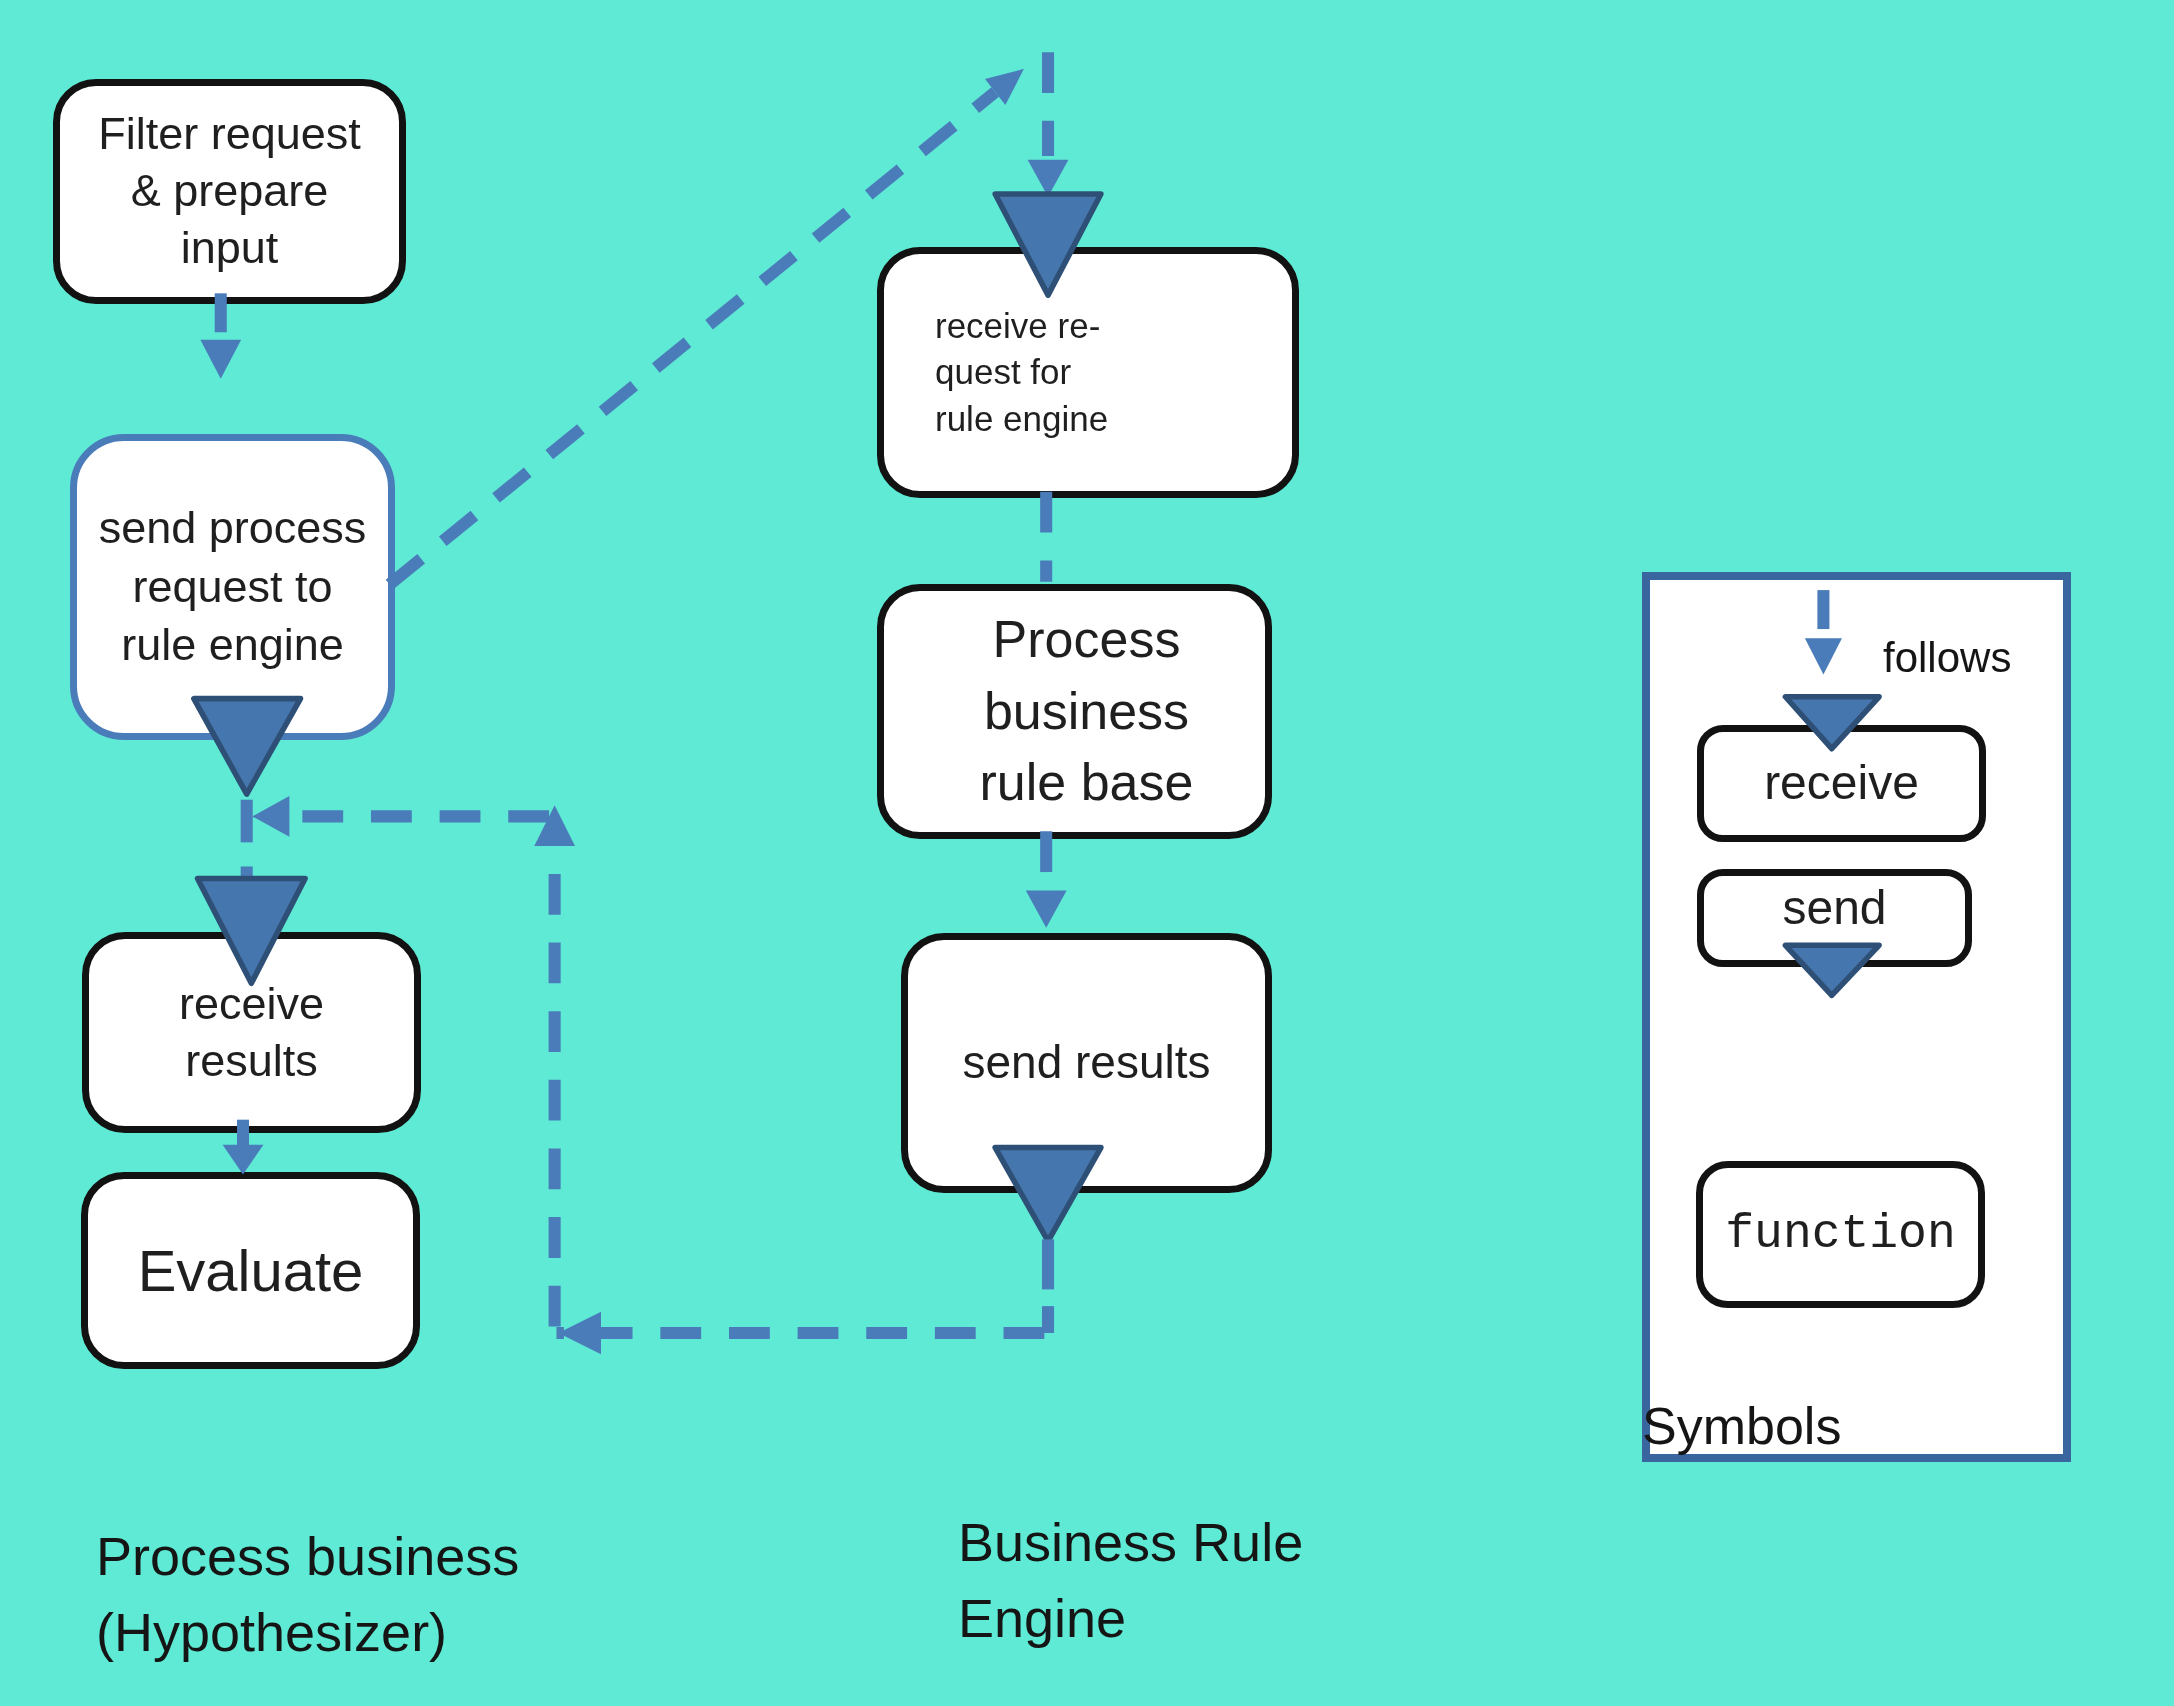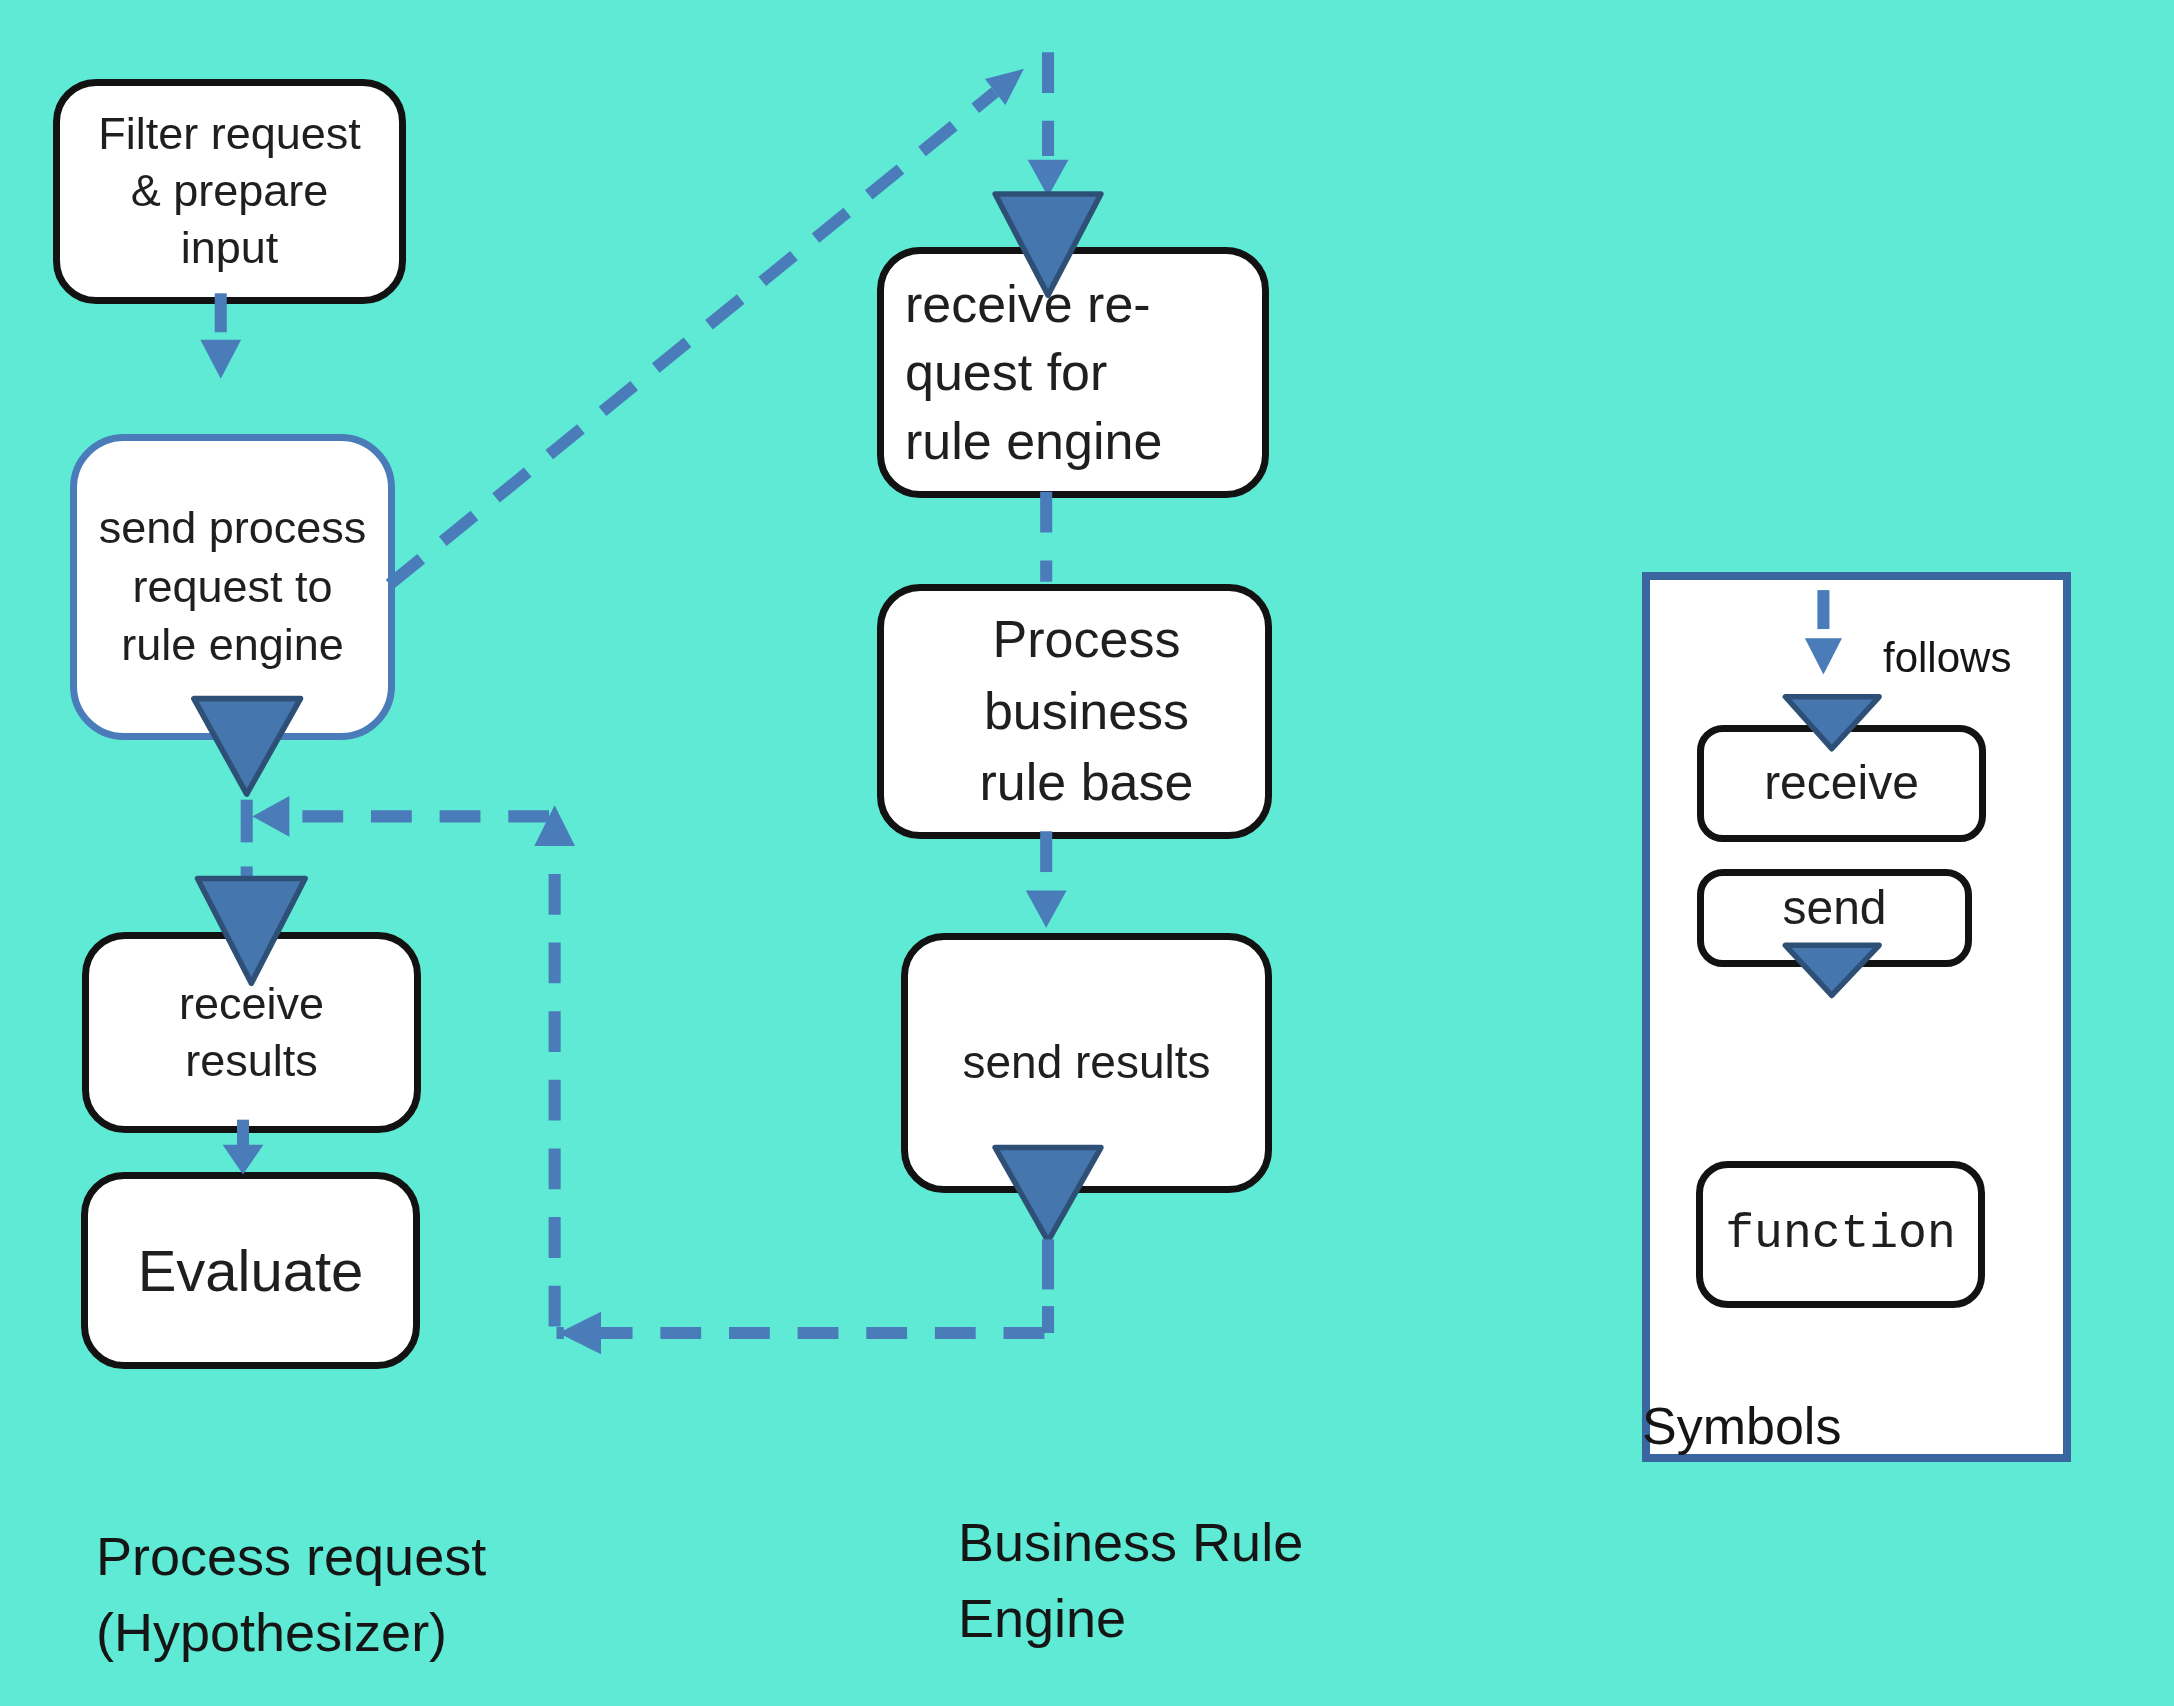--- a/index.html
+++ b/index.html
@@ -22,21 +22,21 @@
     border:7.4px solid var(--box-black,#121212);
     border-radius:43px;
     display:flex;align-items:center;justify-content:center;
     text-align:center;white-space:pre-line;
     font-size:46px;line-height:1.26;
   }
   #filter-box{left:53px;top:79px;width:339px;height:211px;font-size:45px;}
   #send-request-box{left:70px;top:434px;width:311px;height:292px;border-color:var(--line-blue,#4b7cba);border-radius:54px;font-size:45px;line-height:1.3;}
   #receive-results-box{left:82px;top:932px;width:325px;height:187px;font-size:45px;}
   #evaluate-box{left:81px;top:1172px;width:325px;height:183px;font-size:58px;}
-  #receive-request-box{left:877px;top:247px;width:357px;height:237px;justify-content:flex-start;text-align:left;padding-left:21px;box-sizing:content-box;font-size:52px;line-height:1.32;}
+  #receive-request-box{left:877px;top:247px;width:357px;height:237px;justify-content:flex-start;text-align:left;padding-left:51px;box-sizing:content-box;font-size:35px;line-height:1.32;}
   #process-box{left:877px;top:584px;width:357px;height:241px;font-size:52px;line-height:1.38;padding-left:24px;}
   #send-results-box{left:877px;top:933px;width:357px;height:246px;font-size:46px;margin-left:24px;}
   .label{
     position:absolute;z-index:1;white-space:pre-line;
     font-size:54px;line-height:1.4;color:#151515;text-align:left;
   }
   #hypothesizer-label{left:96px;top:1519px;}
   #engine-label{left:958px;top:1505px;}
   #legend-box{
     position:absolute;z-index:1;left:1642px;top:572px;width:429px;height:890px;
@@ -115,21 +115,21 @@
 
   <div class="box" id="filter-box">Filter request
 &amp; prepare
 input</div>
   <div class="box" id="send-request-box">send process
 request  to
 rule engine</div>
   <div class="box" id="receive-results-box">receive
 results</div>
   <div class="box" id="evaluate-box">Evaluate</div>
-  <div class="label" id="hypothesizer-label">Process request
+  <div class="label" id="hypothesizer-label">Process business
 (Hypothesizer)</div>
 
   <div class="box" id="receive-request-box">receive re-
 quest for
 rule engine</div>
   <div class="box" id="process-box">Process
 business
 rule base</div>
   <div class="box" id="send-results-box">send results</div>
   <div class="label" id="engine-label">Business Rule

